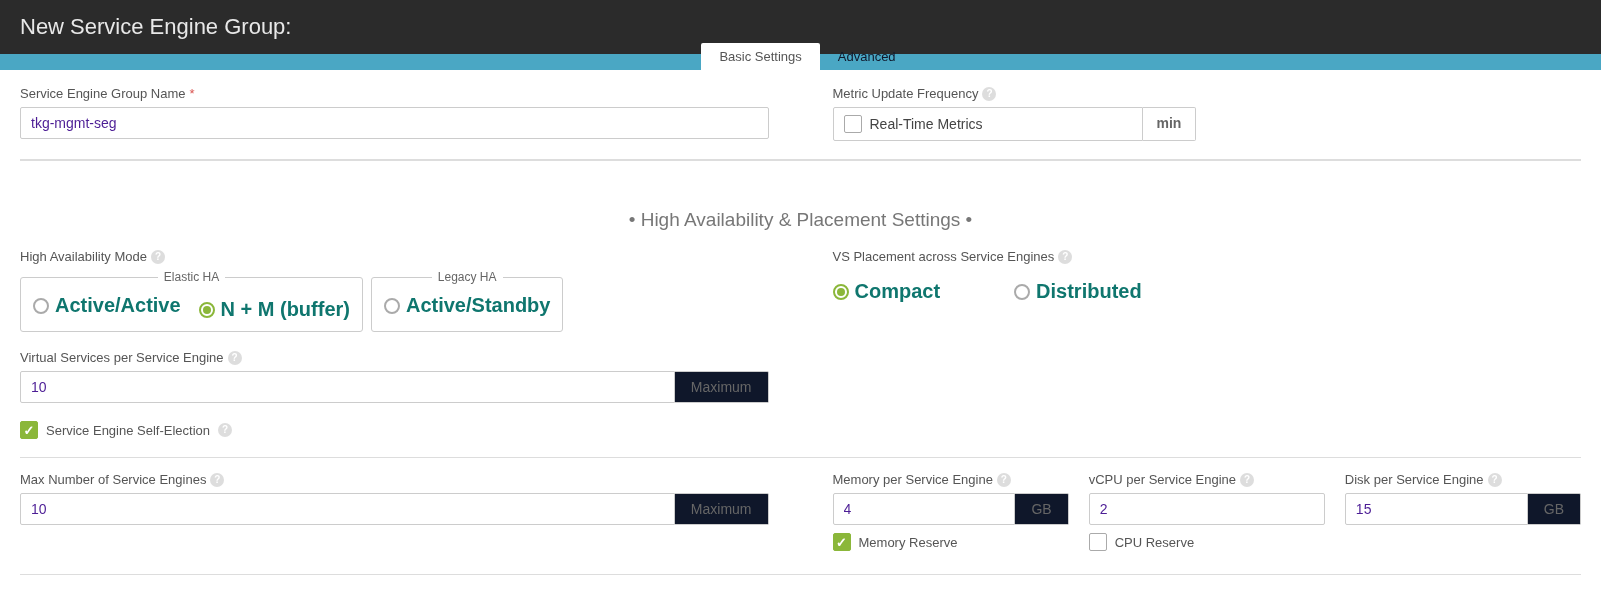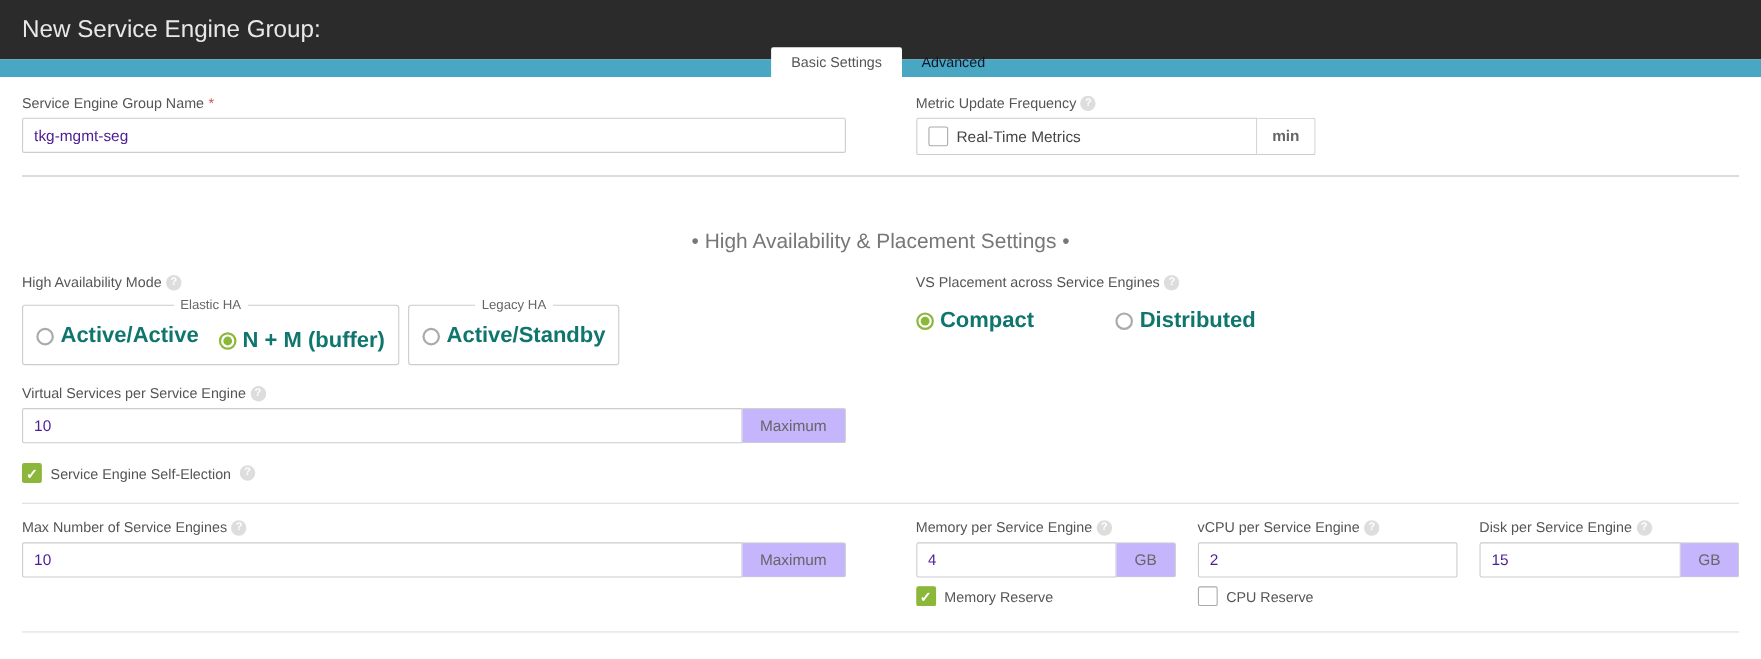--- a/index.html
+++ b/index.html
@@ -192,21 +192,21 @@
   .input-with-addon {
     display: flex;
   }
   .input-with-addon input {
     border-radius: 2px 0 0 2px;
   }
   .addon {
     border: 1px solid #ccc;
     border-left: none;
     padding: 7px 16px;
-    background: #c4b5fd;
+    background: #0f172a;
     color: #666;
     font-size: 14px;
     border-radius: 0 2px 2px 0;
     white-space: nowrap;
   }
   .checkbox {
     display: inline-flex;
     align-items: center;
     gap: 8px;
     font-size: 13px;

